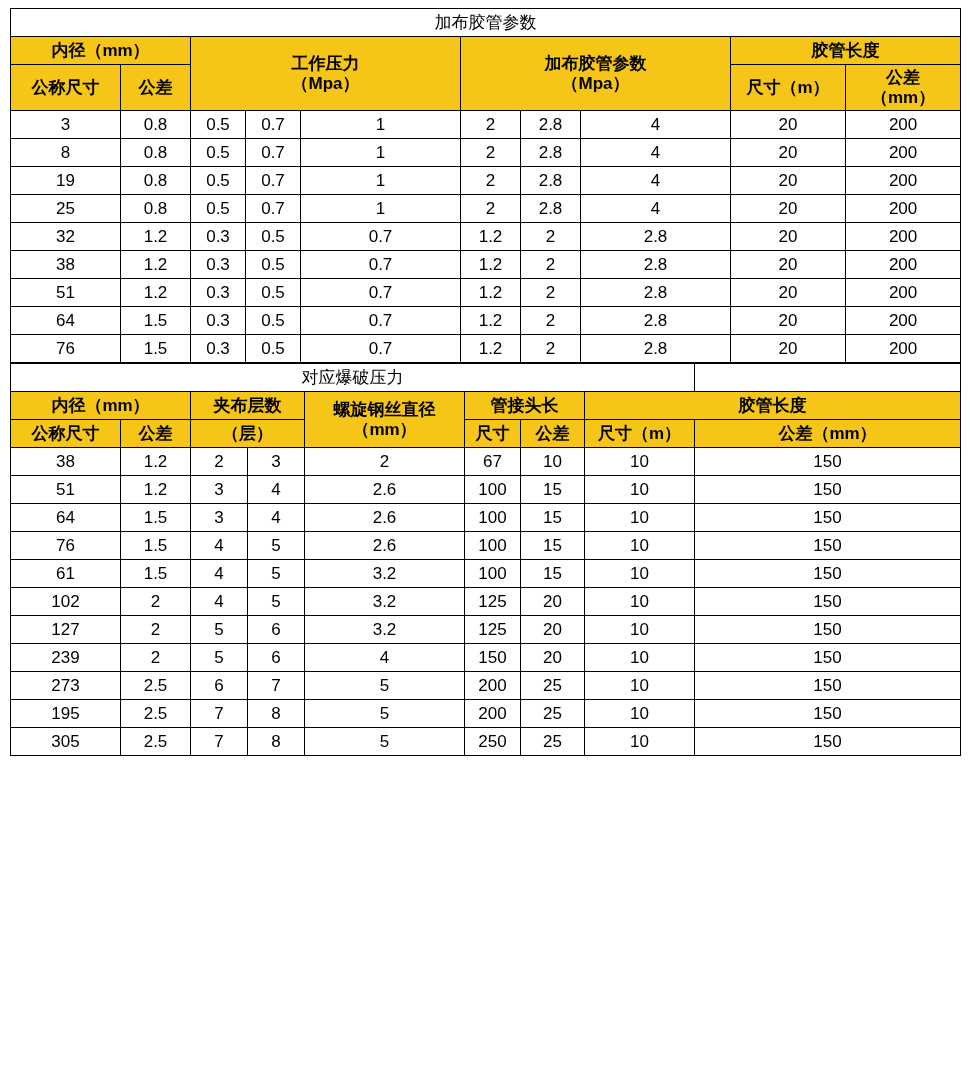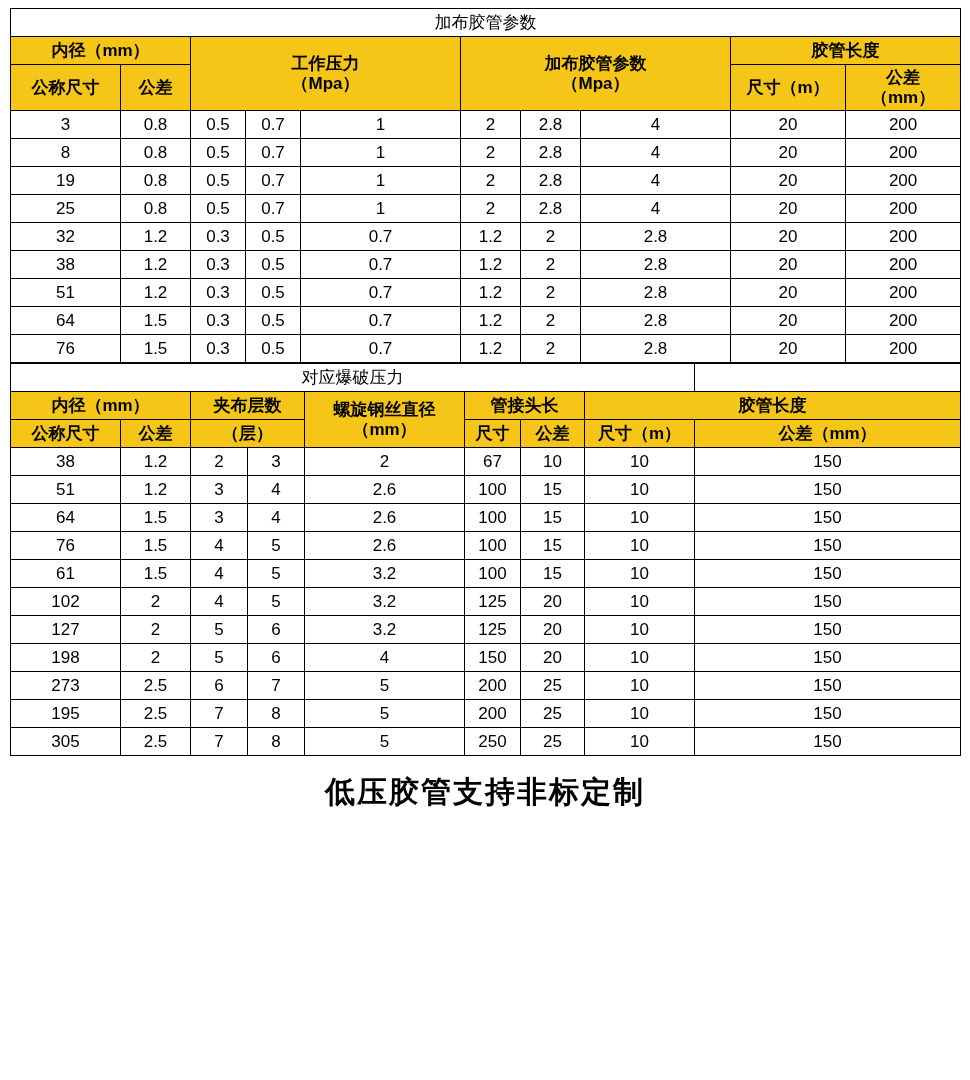--- a/index.html
+++ b/index.html
@@ -330,21 +330,21 @@
         <td class="data">2</td>
         <td class="data">5</td>
         <td class="data">6</td>
         <td class="data">3.2</td>
         <td class="data">125</td>
         <td class="data">20</td>
         <td class="data">10</td>
         <td class="data">150</td>
       </tr>
       <tr>
-        <td class="data">198</td>
+        <td class="data">239</td>
         <td class="data">2</td>
         <td class="data">5</td>
         <td class="data">6</td>
         <td class="data">4</td>
         <td class="data">150</td>
         <td class="data">20</td>
         <td class="data">10</td>
         <td class="data">150</td>
       </tr>
       <tr>
@@ -376,15 +376,14 @@
         <td class="data">8</td>
         <td class="data">5</td>
         <td class="data">250</td>
         <td class="data">25</td>
         <td class="data">10</td>
         <td class="data">150</td>
       </tr>
     </tbody>
   </table>
 
-  <div class="footer">低压胶管支持非标定制</div>
 
 </div>
 
 </body></html>

